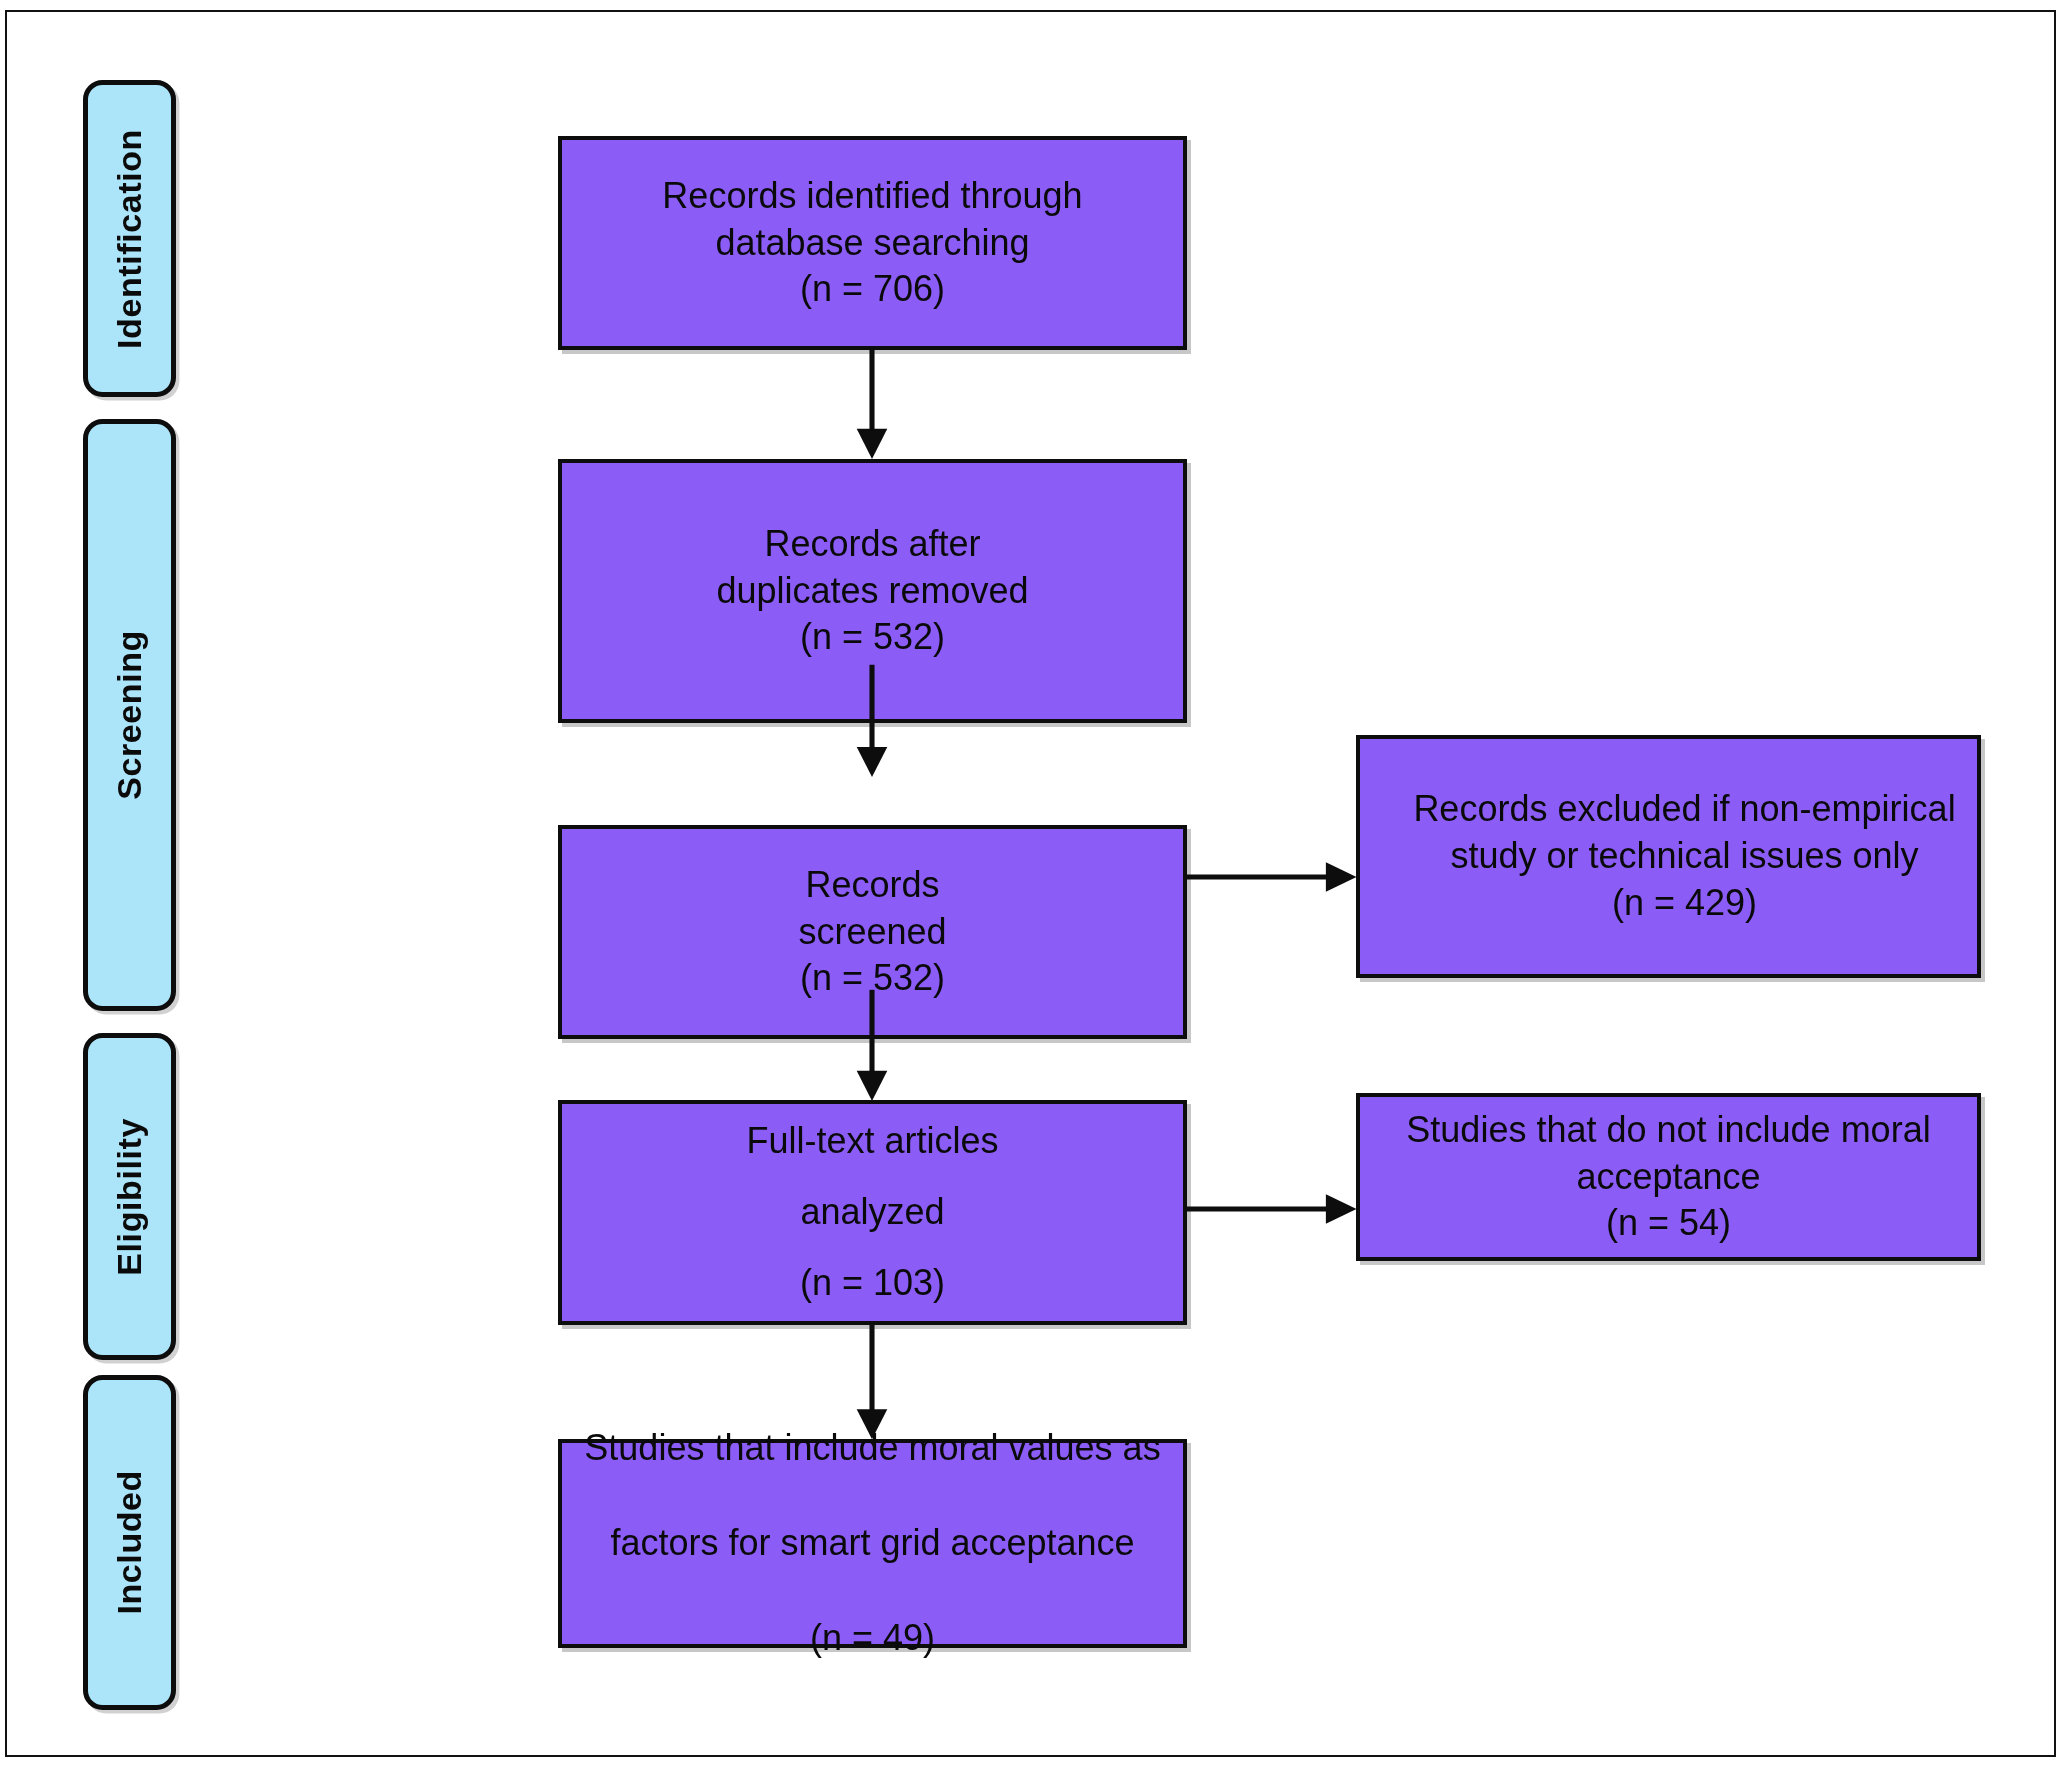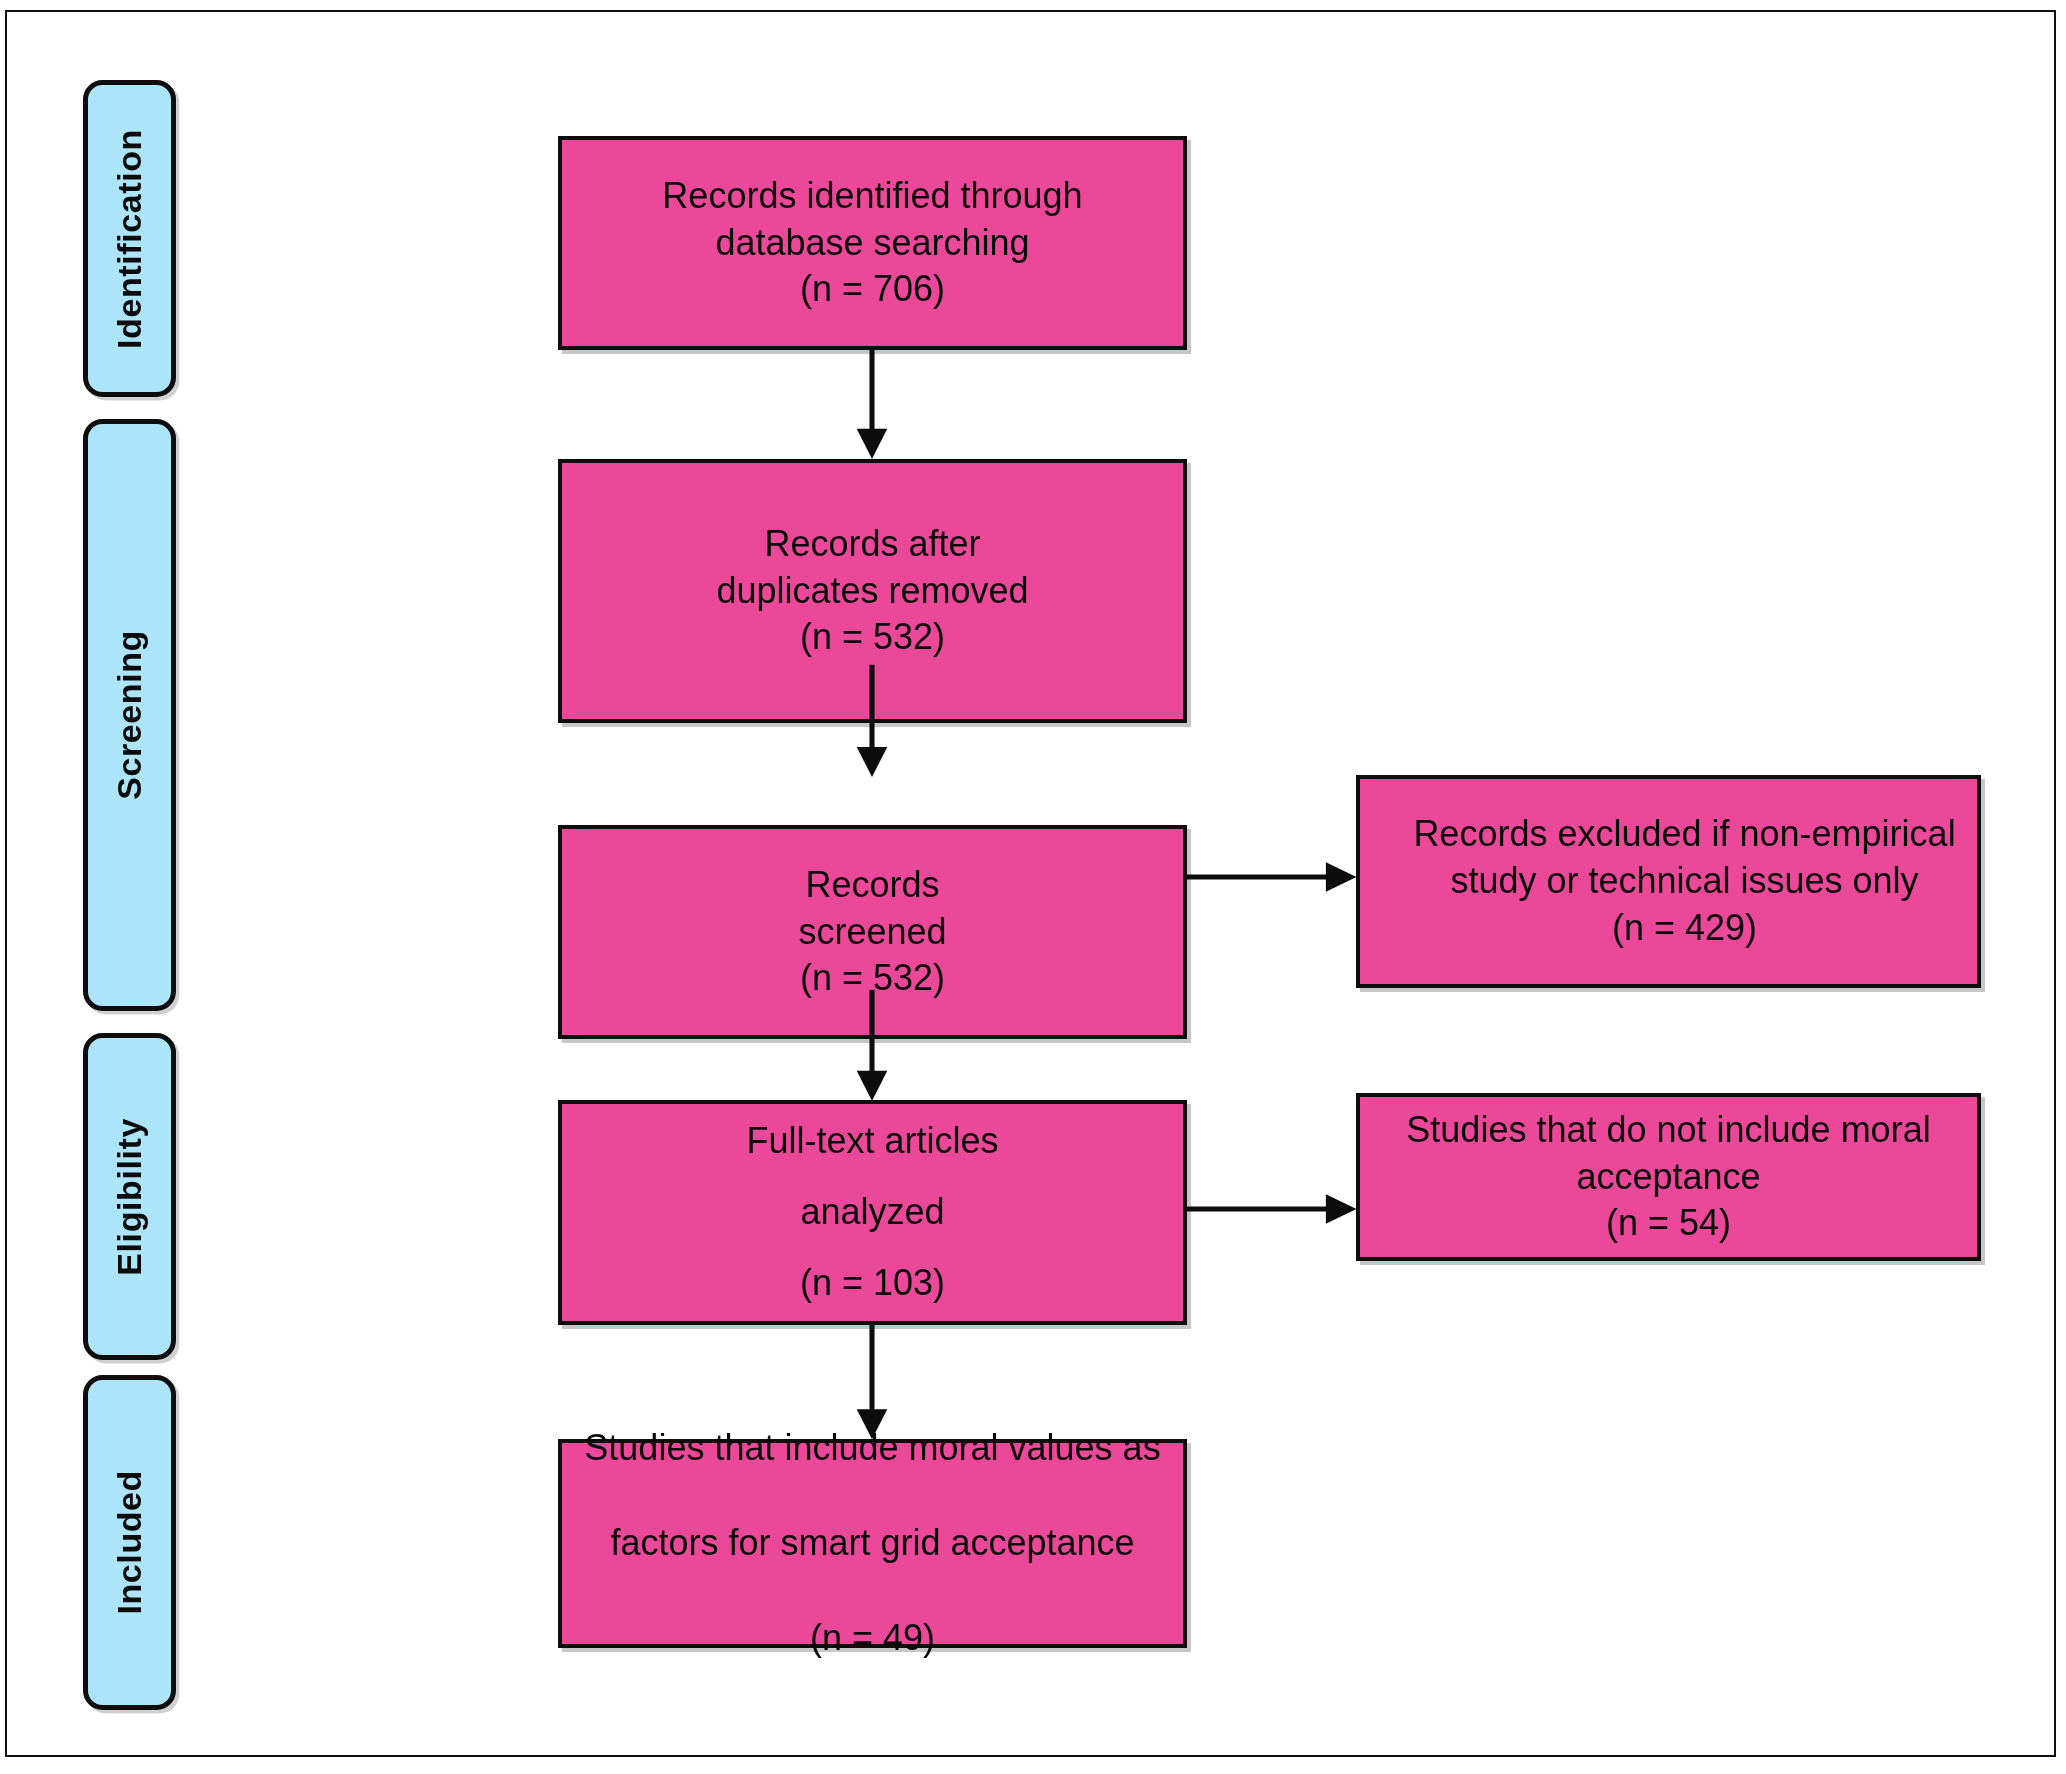--- a/index.html
+++ b/index.html
@@ -36,21 +36,21 @@
   }
 
   #stage-identification{left:83px;top:80px;width:93px;height:317px;}
   #stage-screening{left:83px;top:419px;width:93px;height:592px;}
   #stage-eligibility{left:83px;top:1033px;width:93px;height:327px;}
   #stage-included{left:83px;top:1375px;width:93px;height:335px;}
 
   
   .flow-box{
     position:absolute;
-    background:#ec4899;
+    background:#8b5cf6;
     border:4px solid #0d0d0d;
     box-sizing:border-box;
     display:flex;
     flex-direction:column;
     align-items:center;
     justify-content:center;
     box-shadow:4px 4px 0 rgba(0,0,0,0.22);
   }
   .flow-box .line{
     font-size:36px;
@@ -62,21 +62,21 @@
   }
 
   
   #box-identified  {left:558px; top:136px;  width:629px;height:214px;}
   #box-duplicates  {left:558px; top:459px;  width:629px;height:264px;}
   #box-screened    {left:558px; top:777px; width:629px;height:214px;margin-top:48px;}
   #box-fulltext    {left:558px; top:1100px; width:629px;height:225px;gap:24px;}
   #box-included    {left:558px; top:1439px; width:629px;height:209px;gap:48px;}
 
   
-  #box-excluded-screening {left:1356px;top:775px;width:625px;height:213px;padding-left:32px;}
+  #box-excluded-screening {left:1356px;top:735px;width:625px;height:243px;padding-left:32px;}
   #box-excluded-eligibility{left:1356px;top:1093px;width:625px;height:168px;}
 
   
   .arrow-v, .arrow-h{position:absolute;}
   .arrow-v svg, .arrow-h svg{display:block;overflow:visible;}
 </style>
 </head>
 <body>
 
 <div id="figure">

